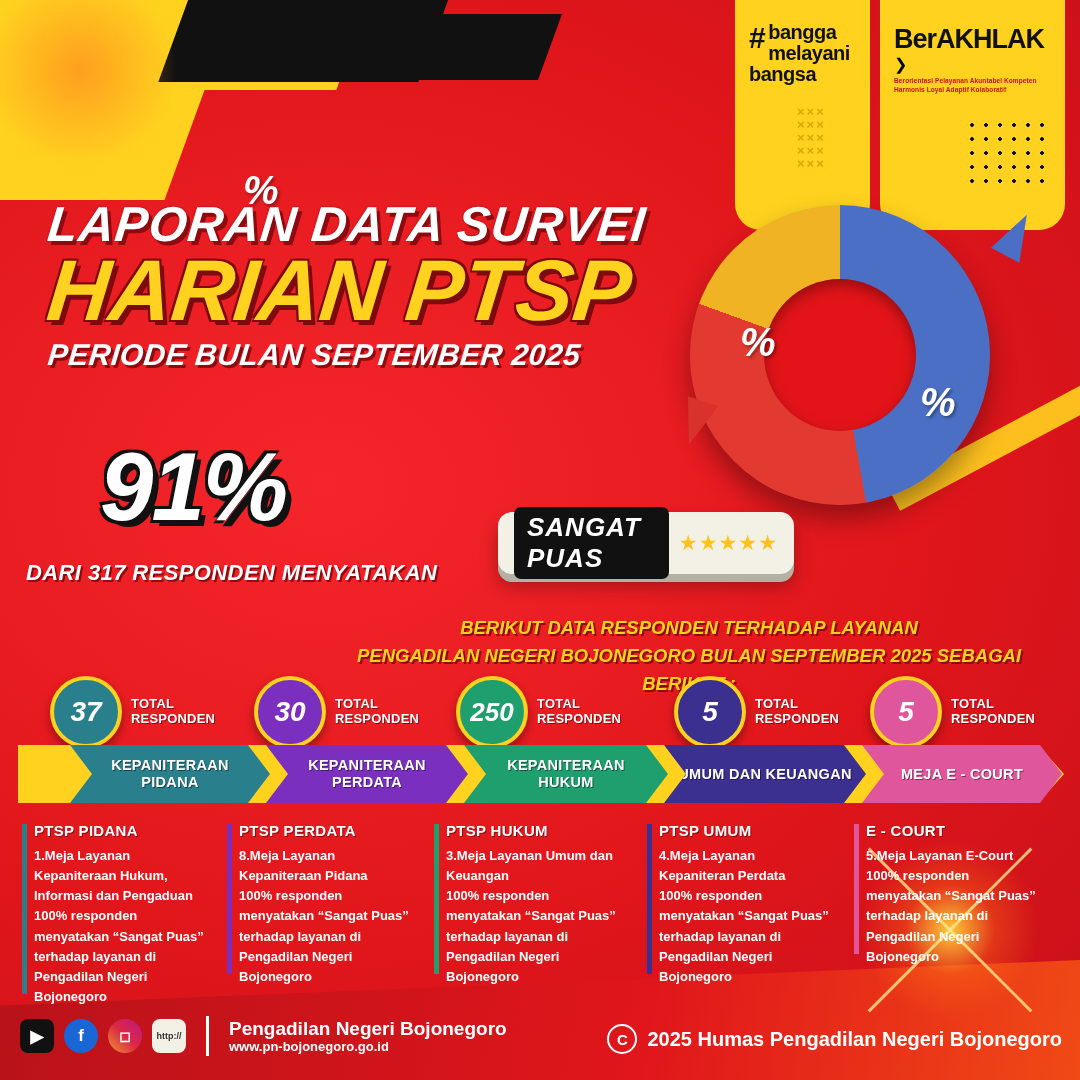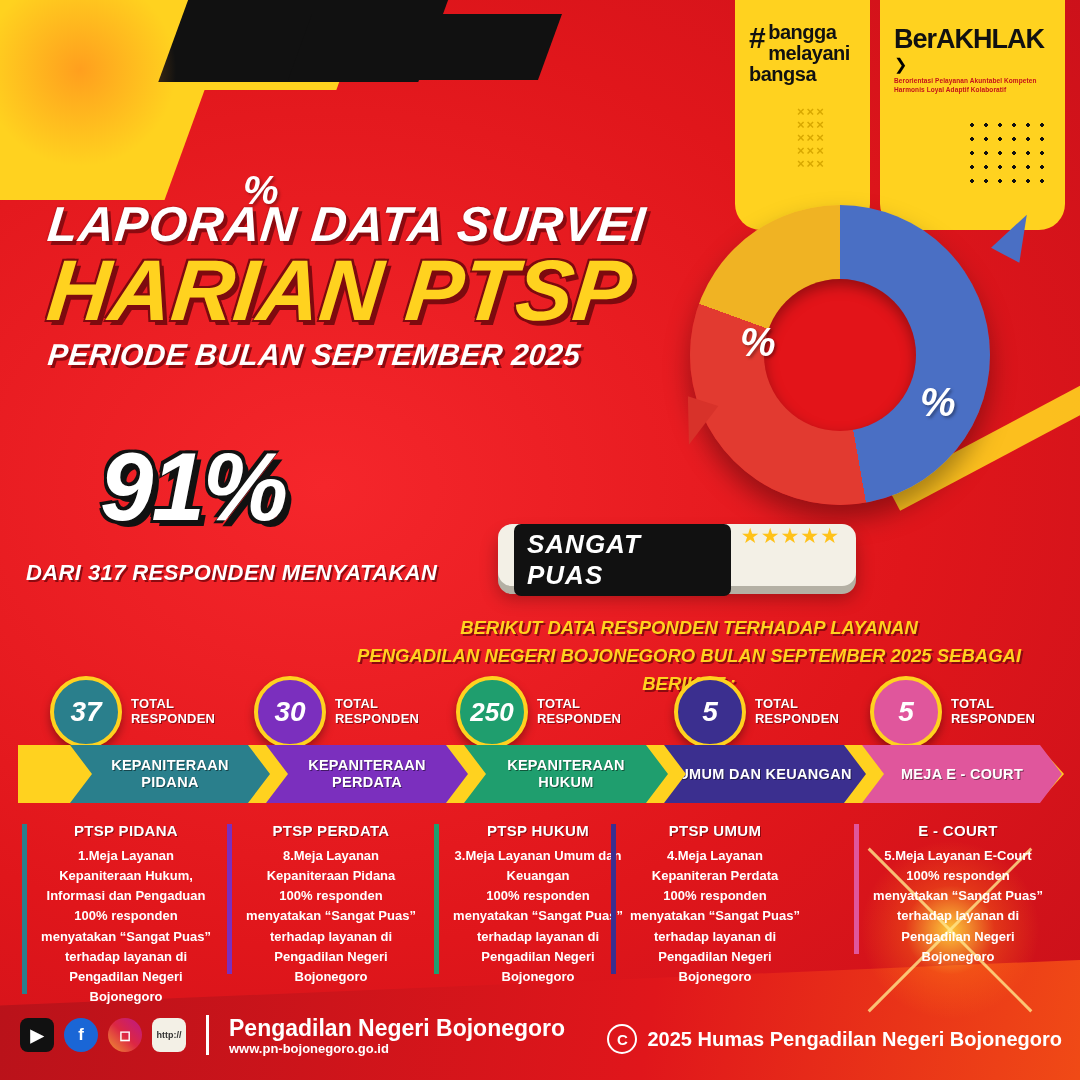--- a/index.html
+++ b/index.html
@@ -169,25 +169,25 @@
     transform: rotate(18deg);
   }
   #arrow-right {
     top: 212px; left: 1000px;
     border-bottom: 46px solid #4a6fc4;
     transform: rotate(28deg);
   }
 
   
   .puas-badge {
-    position: absolute; top: 524px; left: 498px;
-    width: 358px; height: 62px; border-radius: 14px;
+    position: absolute; top: 512px; left: 498px;
+    width: 296px; height: 62px; border-radius: 14px;
     background: #f3f0e6;
     box-shadow: 0 8px 0 #b4b0a4, 0 12px 18px rgba(0,0,0,.3);
-    display: flex; align-items: flex-start; padding: 0 16px; gap: 10px;
+    display: flex; align-items: center; padding: 0 16px; gap: 10px;
   }
   .puas-text {
     background: #111; color: #fff; font-weight: 900; font-style: italic;
     font-size: 26px; padding: 5px 13px; border-radius: 7px; letter-spacing: 1px;
   }
   .stars { color: #ffc21a; font-size: 21px; letter-spacing: 1px; }
 
   
   .intro {
     position: absolute; left: 318px; top: 614px; width: 742px; text-align: center;
@@ -223,21 +223,21 @@
     padding: 0 14px;
   }
   #chev-bg {
     position: absolute; top: 0; left: 0; width: 1046px; height: 58px;
     background: #ffd21f;
     clip-path: polygon(0 0, calc(100% - 26px) 0, 100% 50%, calc(100% - 26px) 100%, 0 100%);
   }
 
   
   .details { position: absolute; top: 822px; left: 22px; width: 1040px; }
-  .detail-col { position: absolute; top: 0; width: 196px; padding-left: 12px; text-align: center; }
+  .detail-col { position: absolute; top: 0; width: 196px; padding-left: 12px; }
   .detail-col:before {
     content: ""; position: absolute; left: 0; top: 2px; width: 5px; height: 160px;
   }
   .detail-title {
     color: #fff; font-weight: 900; font-size: 15px; margin-bottom: 7px;
     letter-spacing: .3px; text-shadow: 1px 1px 0 #8c0a10;
   }
   .detail-body {
     color: #fff; font-size: 13px; line-height: 1.55; font-weight: 600;
     white-space: pre-line;
@@ -249,21 +249,21 @@
   .sicon {
     width: 34px; height: 34px; border-radius: 50%;
     display: flex; align-items: center; justify-content: center;
     font-size: 17px; font-weight: 700;
   }
   #ic-yt { background: #111; color: #fff; border-radius: 8px; }
   #ic-fb { background: #1a66d6; color: #fff; font-weight: 900; }
   #ic-ig { background: linear-gradient(45deg,#f09433,#dc2743,#bc1888); color: #fff; font-size: 14px; }
   #ic-web { background: #f3f0e6; color: #333; font-size: 9px; border-radius: 8px; }
   .footer-div { width: 3px; height: 40px; background: #fff; margin: 0 10px; }
-  .footer-name { color: #fff; font-size: 23px; font-weight: 700; line-height: 1.15; }
+  .footer-name { color: #fff; font-size: 19px; font-weight: 700; line-height: 1.15; }
   .footer-url { color: #fff; font-size: 13px; font-weight: 600; }
   .footer-right {
     position: absolute; bottom: 26px; right: 18px;
     display: flex; align-items: center; gap: 10px;
   }
   .fr-logo {
     width: 30px; height: 30px; border-radius: 50%;
     border: 2px solid #fff; color: #fff; font-weight: 900; font-size: 15px;
     display: flex; align-items: center; justify-content: center;
   }
@@ -407,21 +407,21 @@
       <div style="position:absolute;left:0;top:2px;width:5px;height:150px;background:#1f9e6e"></div>
       <div class="detail-title">PTSP HUKUM</div>
       <div class="detail-body">3.Meja Layanan Umum dan
 Keuangan
 100% responden
 menyatakan “Sangat Puas”
 terhadap layanan di
 Pengadilan Negeri
 Bojonegoro</div>
     </div>
-    <div class="detail-col" style="left:589px">
+    <div class="detail-col" style="left:625px">
       <div style="position:absolute;left:0;top:2px;width:5px;height:150px;background:#3b2f8f"></div>
       <div class="detail-title">PTSP UMUM</div>
       <div class="detail-body">4.Meja Layanan
 Kepaniteran Perdata
 100% responden
 menyatakan “Sangat Puas”
 terhadap layanan di
 Pengadilan Negeri
 Bojonegoro</div>
     </div>

